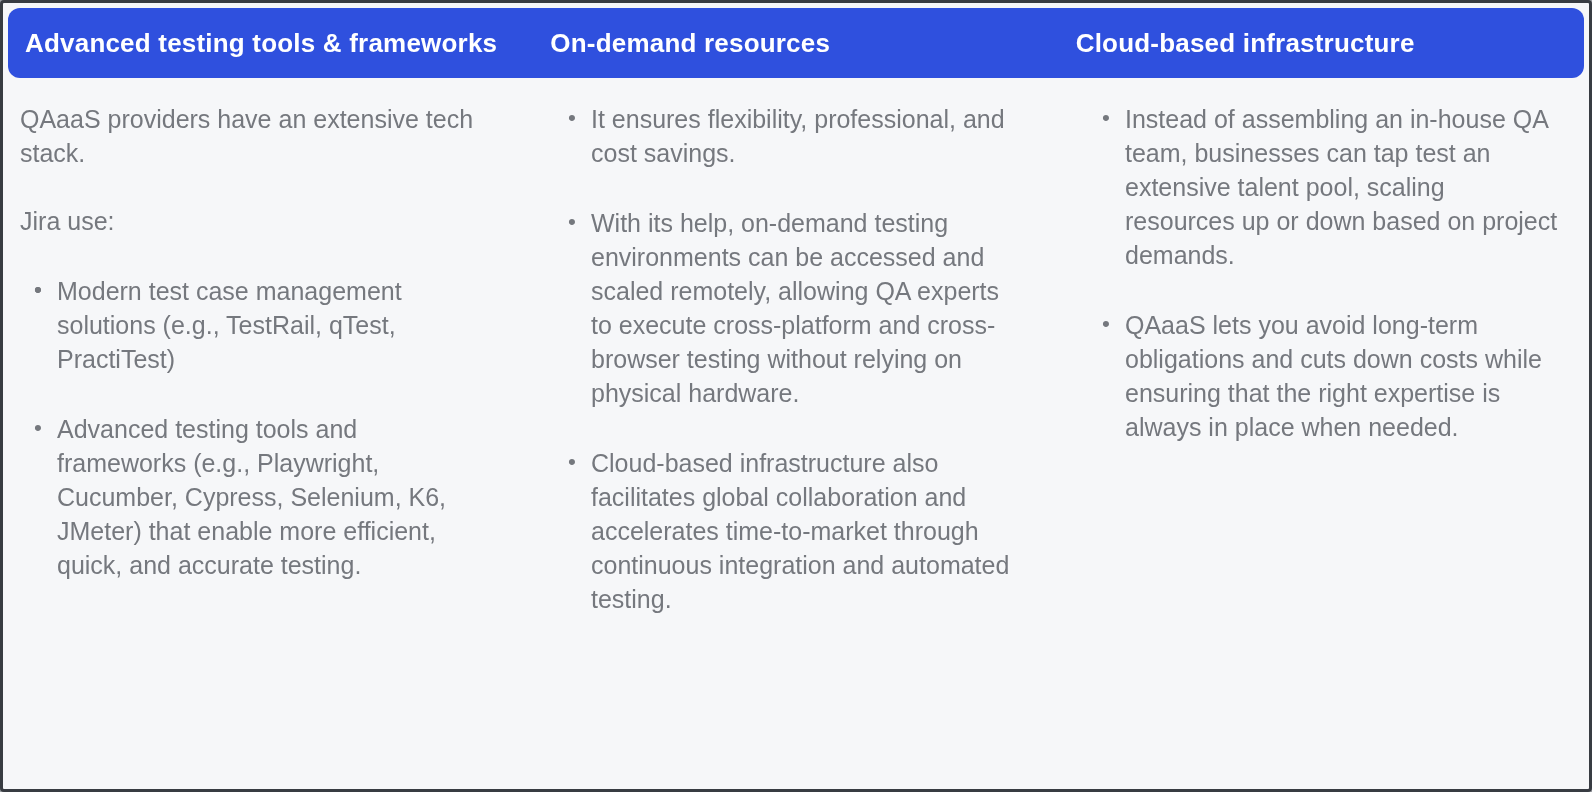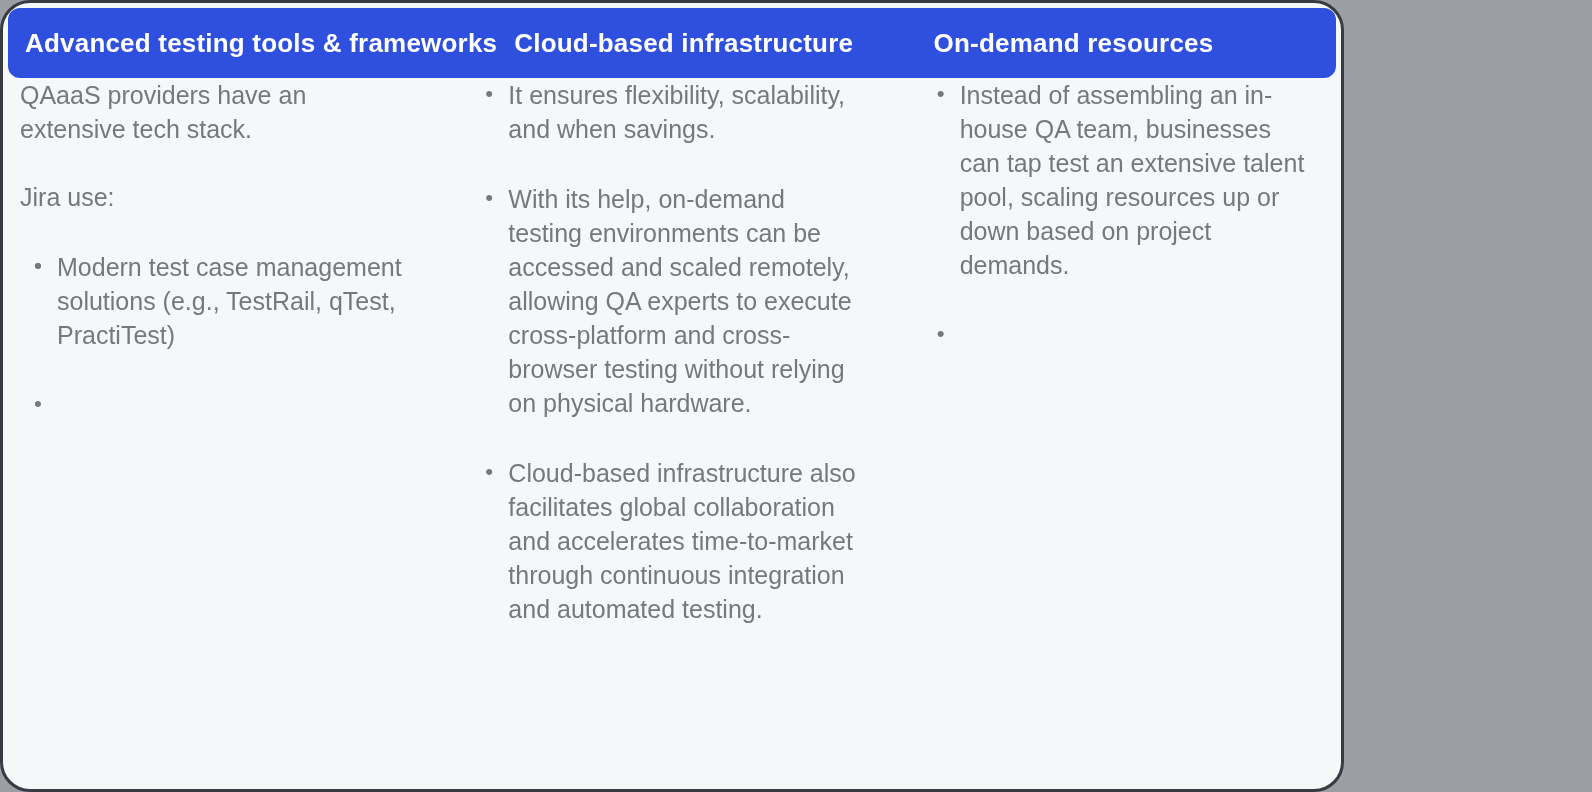--- a/index.html
+++ b/index.html
@@ -2,25 +2,25 @@
 <html><head>
 <meta charset="utf-8">
 <style>
   html,body { margin:0; padding:0; }
   body {
     background:#9b9ea3;
     font-family:"Liberation Sans","DejaVu Sans",sans-serif;
   }
   .page {
     position:relative;
-    width:1344px;
+    width:1592px;
     height:792px;
     box-sizing:border-box;
     border:3px solid #383c42;
-    border-radius:30px;
+    border-radius:4px;
     background:#f6f7f9;
     overflow:hidden;
   }
   .header-bar {
     margin:5px 5px 0 5px;
     height:70px;
     background:#2f50de;
     border-radius:12px;
     display:grid;
     grid-template-columns:1fr 1fr 1fr;
@@ -30,20 +30,21 @@
     padding-left:17px;
     color:#ffffff;
     font-size:26px;
     font-weight:700;
     letter-spacing:0.2px;
     white-space:nowrap;
   }
   .body-grid {
     display:grid;
     grid-template-columns:1fr 1fr 1fr;
+    padding-top:24px;
     gap:16px;
   }
   .col {
     padding:0 30px 0 17px;
     color:#75787e;
     font-size:25px;
     line-height:34px;
     font-weight:400;
   }
   .col p { margin:0; }
@@ -67,66 +68,68 @@
     font-size:0.9em;
   }
 </style>
 </head>
 <body>
 
 <div class="page">
 
   <div class="header-bar">
     <div class="header-cell">Advanced testing tools &amp; frameworks</div>
+    <div class="header-cell">On-demand resources</div>
     <div class="header-cell">Cloud-based infrastructure</div>
-    <div class="header-cell">On-demand resources</div>
   </div>
 
   <div class="body-grid">
 
     <div class="col col-1">
       <p class="intro">QAaaS providers have an extensive tech stack.</p>
       <p class="lead">Jira use:</p>
       <ul class="bullets">
         <li>
           <span class="bullet-dot">•</span>
         </li>
         <li>
           <span class="bullet-dot">•</span>
           <span>Modern test case management solutions (e.g., TestRail, qTest, PractiTest)</span>
         </li>
         <li>
           <span class="bullet-dot">•</span>
+          <span>Advanced testing tools and frameworks (e.g., Playwright, Cucumber, Cypress, Selenium, K6, JMeter) that enable more efficient, quick, and accurate testing.</span>
         </li>
       </ul>
     </div>
 
     <div class="col col-2">
       <ul class="bullets">
         <li>
           <span class="bullet-dot">•</span>
-          <span>It ensures flexibility, scalability, and when savings.</span>
+          <span>It ensures flexibility, professional, and cost savings.</span>
         </li>
         <li>
           <span class="bullet-dot">•</span>
           <span>With its help, on-demand testing environments can be accessed and scaled remotely, allowing QA experts to execute cross-platform and cross-browser testing without relying on physical hardware.</span>
         </li>
         <li>
           <span class="bullet-dot">•</span>
           <span>Cloud-based infrastructure also facilitates global collaboration and accelerates time-to-market through continuous integration and automated testing.</span>
         </li>
       </ul>
     </div>
 
     <div class="col col-3">
       <ul class="bullets">
         <li>
           <span class="bullet-dot">•</span>
           <span>Instead of assembling an in-house QA team, businesses can tap test an extensive talent pool, scaling resources up or down based on project demands.</span>
         </li>
         <li>
           <span class="bullet-dot">•</span>
+          <span>QAaaS lets you avoid long-term obligations and cuts down costs while ensuring that the right expertise is always in place when needed.</span>
         </li>
       </ul>
     </div>
 
   </div>
 </div>
 
 </body></html>

